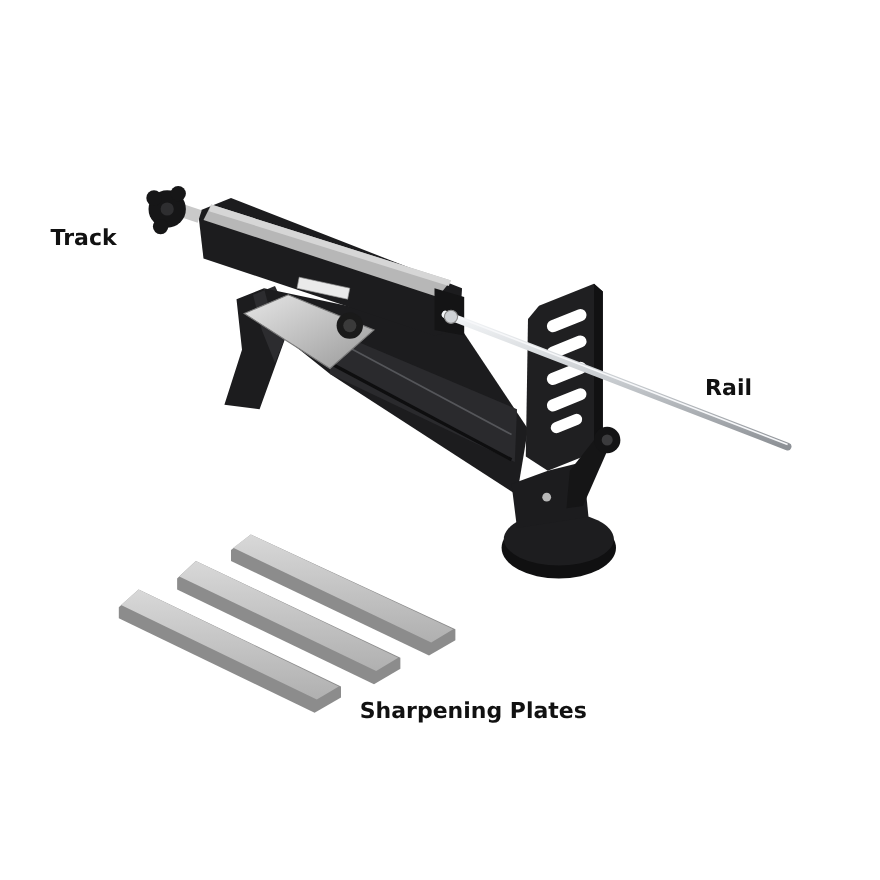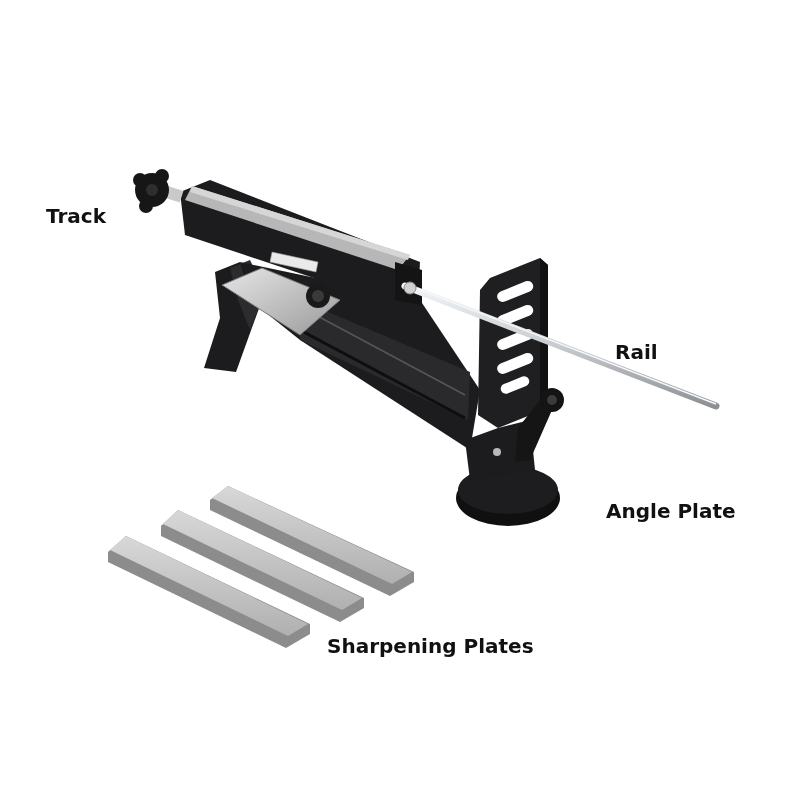--- a/index.html
+++ b/index.html
@@ -2,21 +2,21 @@
 <html><head>
   <meta charset="utf-8">
   <style>
     html, body { margin: 0; padding: 0; background: #ffffff; }
     body { width: 800px; height: 800px; position: relative; overflow: hidden;
            font-family: "DejaVu Sans", "Liberation Sans", sans-serif; }
     .stage { position: absolute; left: 0; top: 0; width: 676px; height: 800px; }
     .label { position: absolute; font-weight: bold; color: #111111; font-size: 20px;
              letter-spacing: 0px; white-space: nowrap; }
     #lbl-track { left: 46px; top: 204px; }
-    #lbl-rail { left: 615px; top: 340px; }
+    #lbl-rail { left: 641px; top: 340px; }
     #lbl-angle { left: 606px; top: 499px; }
     #lbl-plates { left: 327px; top: 634px; text-align: right; }
     svg { position: absolute; left: 0; top: 0; }
   </style>
 </head>
 <body>
 
 <div class="stage">
 
   <svg width="800" height="800" viewBox="0 0 800 800">
@@ -114,15 +114,14 @@
       </g>
       <g>
         <polygon points="108,552 126,536 310,624 310,634 286,648 108,562" fill="#8c8c8c"></polygon>
         <polygon points="110,550 126,536 308,624 288,636" fill="url(#stoneG)"></polygon>
       </g>
     </g>
   </svg>
 
   <div class="label" id="lbl-track">Track</div>
   <div class="label" id="lbl-rail">Rail</div>
-  <div class="label" id="lbl-angle">Angle Plate</div>
   <div class="label" id="lbl-plates">Sharpening Plates</div>
 </div>
 
 </body></html>

